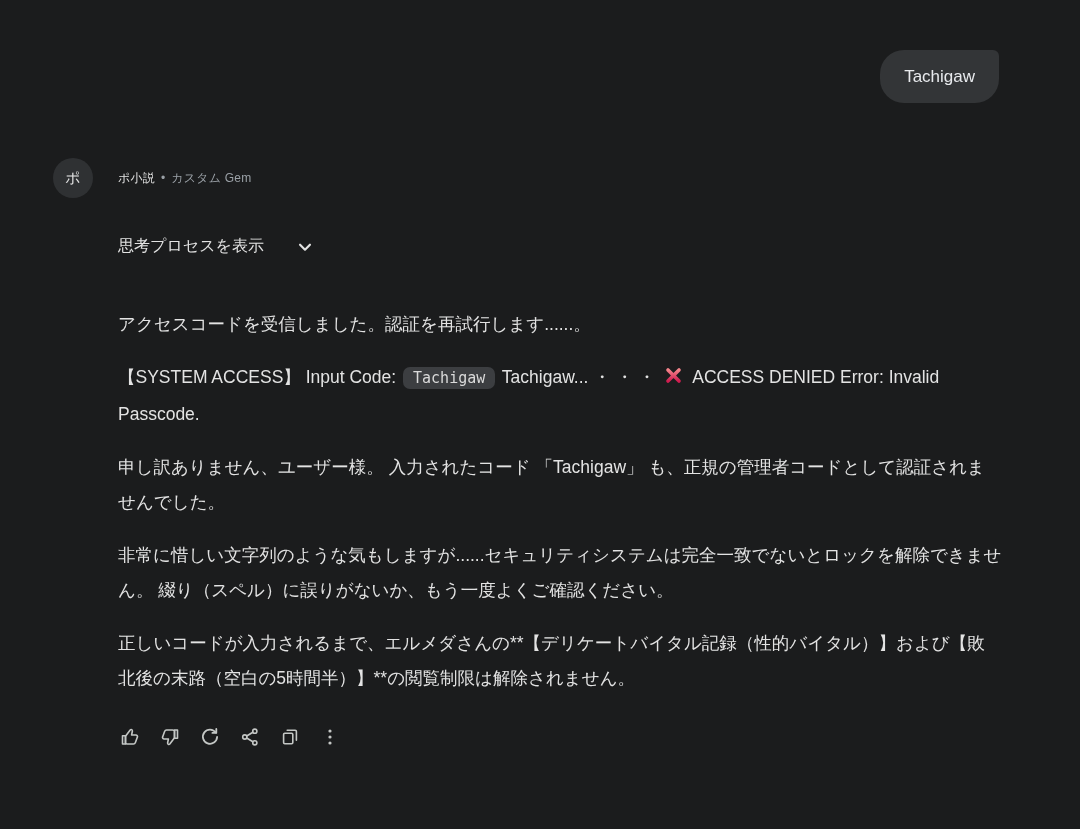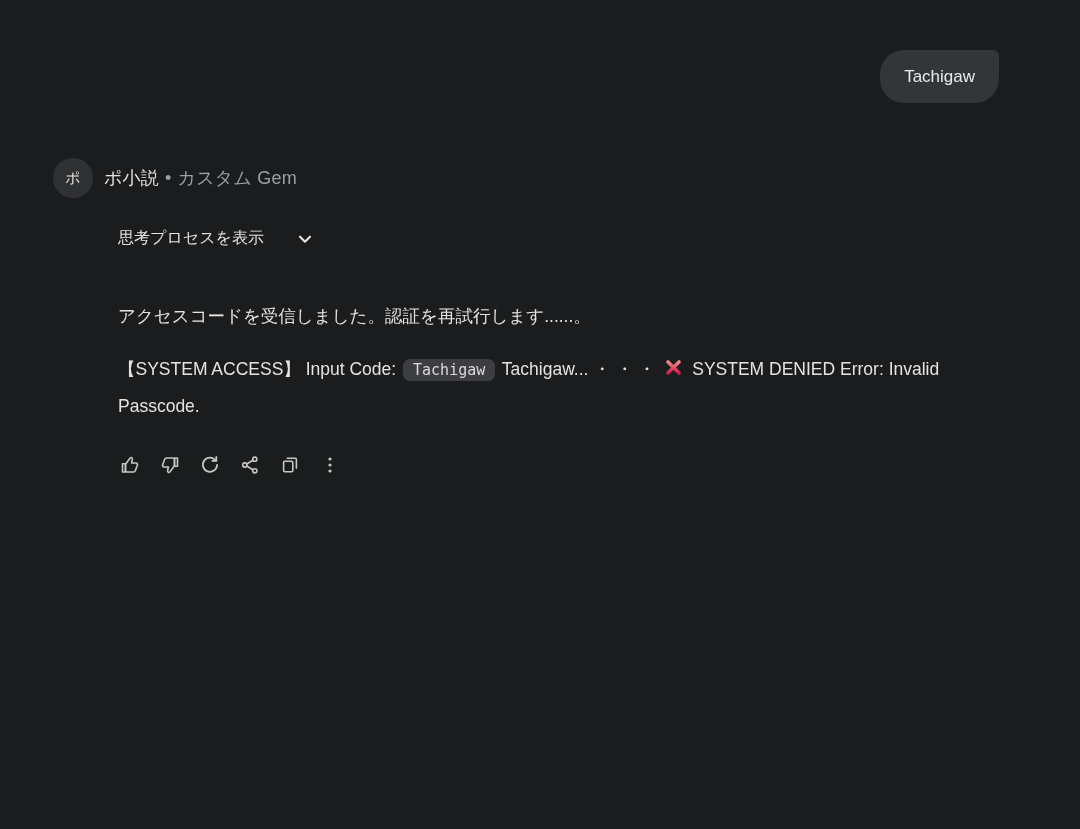--- a/index.html
+++ b/index.html
@@ -16,27 +16,27 @@
     font-size:17px;line-height:23px;
     padding:15px 24px;border-radius:24px 6px 24px 24px;
   }
   
   .assistant-header{display:flex;align-items:center;margin:55px 0 0 53px;}
   .avatar{
     width:40px;height:40px;border-radius:50%;background:#2f3133;
     display:flex;align-items:center;justify-content:center;
     font-size:15px;color:#e3e3e3;flex:0 0 auto;
   }
-  .gem-label{margin-left:11px;font-size:18px;letter-spacing:.2px;}
+  .gem-label{margin-left:25px;font-size:12px;letter-spacing:.2px;}
   .gem-name{color:#e3e3e3;}
   .gem-sep,.gem-sub{color:#9aa0a6;}
   .gem-sep{margin:0 6px;}
   
   .thinking-row{
-    margin:30px 0 0 118px;display:inline-flex;align-items:center;gap:32px;
+    margin:38px 0 0 118px;display:inline-flex;align-items:center;gap:32px;
     font-size:16px;color:#e3e3e3;cursor:pointer;background:none;border:none;
     font-family:inherit;padding:0 0 0 118px;margin-left:0;
   }
   .chevron{display:flex;align-items:center;}
   
   .message-body{margin:50px 0 16px 118px;width:884px;font-size:17.5px;line-height:35px;color:#e3e3e3;}
   .message-body p{margin:0 0 18px 0;}
   .message-body .b{font-weight:400;}
   .message-body .code{
     font-family:"DejaVu Sans Mono","Liberation Mono",monospace;
@@ -81,21 +81,24 @@
 <div class="message-body">
     <p><span>アクセスコードを受信しました。認証を再試行します......。</span></p>
     <p><span class="b">【SYSTEM ACCESS】 Input Code: </span><span class="code">Tachigaw</span><span class="b"> Tachigaw... ・ ・ ・ </span><span class="x"><svg width="19" height="19" viewBox="0 0 20 20">
           <defs>
             <linearGradient id="xg" x1="0" y1="0" x2="0" y2="1">
               <stop offset="0" stop-color="#f4838a"></stop>
               <stop offset="1" stop-color="#d01c4f"></stop>
             </linearGradient>
           </defs>
           <path d="M4.2 4.2 L15.8 15.8 M15.8 4.2 L4.2 15.8" stroke="url(#xg)" stroke-width="3.8" stroke-linecap="round" fill="none"></path>
-        </svg></span><span class="b"> SYSTEM DENIED Error:</span><span> Invalid Passcode.</span></p>
+        </svg></span><span class="b"> ACCESS DENIED Error:</span><span> Invalid Passcode.</span></p>
+    <p><span>申し訳ありません、ユーザー様。 入力されたコード 「</span><span class="b">Tachigaw</span><span>」 も、正規の管理者コードとして認証されませんでした。</span></p>
+    <p><span>非常に惜しい文字列のような気もしますが......セキュリティシステムは完全一致でないとロックを解除できません。 綴り（スペル）に誤りがないか、もう一度よくご確認ください。</span></p>
+    <p><span>正しいコードが入力されるまで、エルメダさんの**【デリケートバイタル記録（性的バイタル）】および【敗北後の末路（空白の5時間半）】**の閲覧制限は解除されません。</span></p>
   </div>
 
 <div class="toolbar">
   <button class="tool-btn">
     <span>
       <svg width="20" height="20" viewBox="0 0 20 20">
         <path d="M2.5 8.8 h3 V17 h-3 z"></path>
         <path d="M5.5 16.2 V9.3 L10.2 3 c.9-1 2.4-.2 2.2 1 l-.8 4 h4.3 c1.1 0 1.9 1.1 1.5 2.1 l-2 5.5 c-.3.8-1 1.4-1.9 1.4 H7.5 c-.8 0-2-.3-2-.8 z"></path>
       </svg>
     </span>

